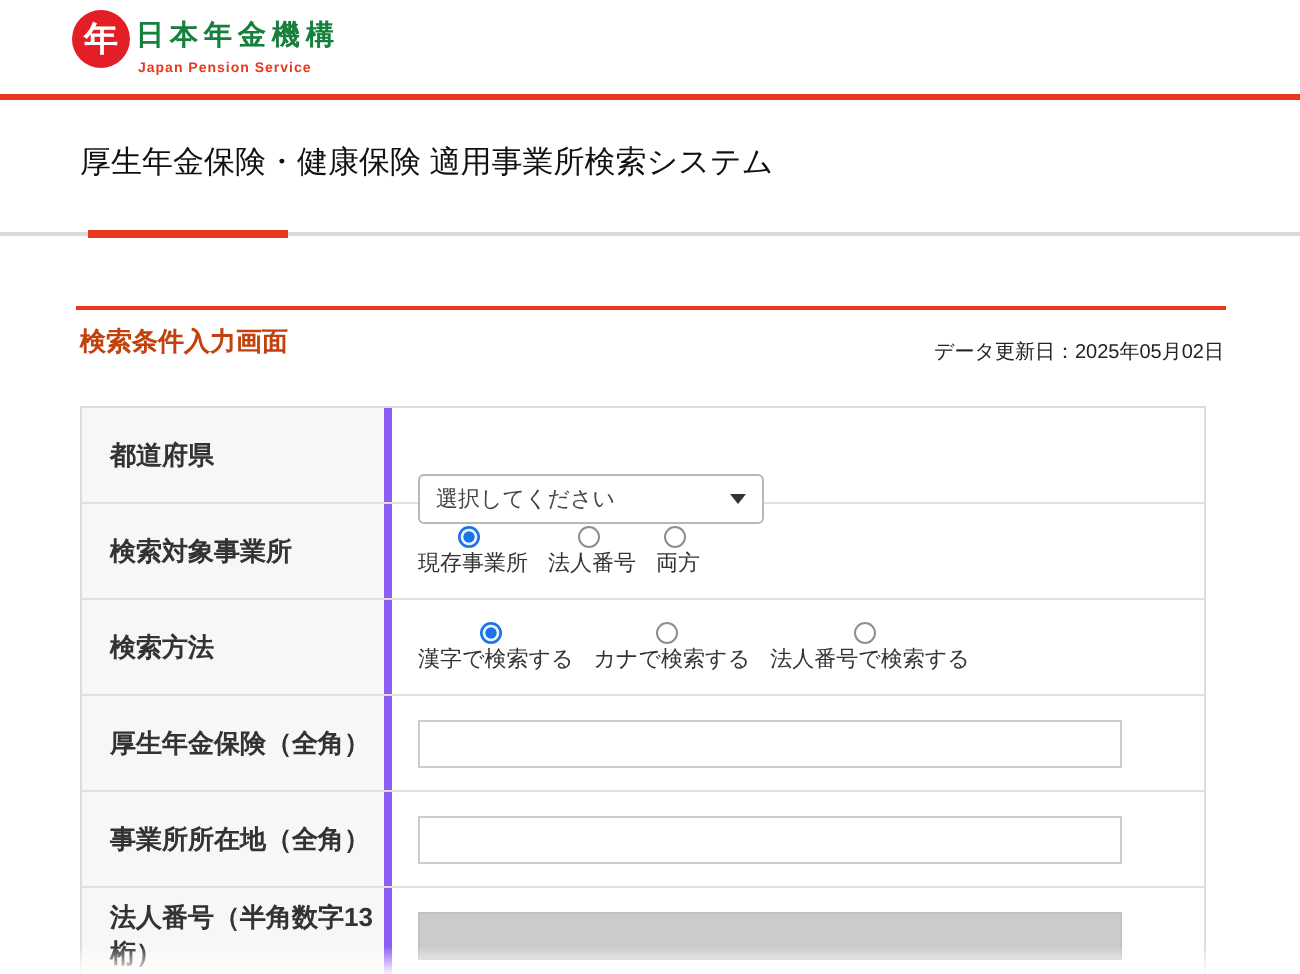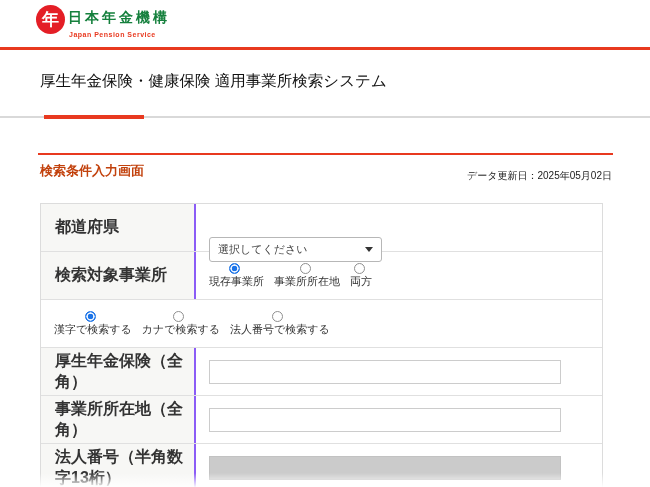--- a/index.html
+++ b/index.html
@@ -25,22 +25,22 @@
   .data-date{position:absolute;right:38px;top:133px;font-size:10px;color:#222;white-space:nowrap;margin-top:36px;}
   .section-rule{position:absolute;left:38px;top:153px;width:575px;height:2px;background:#e8391f;}
   .section-title{position:absolute;left:40px;top:162px;font-size:13px;font-weight:bold;color:#c2410c;
     white-space:nowrap;}
 
   
   .form-table{position:absolute;left:40px;top:203px;width:563px;height:284px;box-sizing:border-box;
     border:1px solid #dcdcdc;border-bottom:none;overflow:hidden;background:#fff;}
   .row{display:flex;height:48px;box-sizing:border-box;border-bottom:1px solid #e0e0e0;}
   .cell-label{width:155px;flex:0 0 155px;box-sizing:border-box;background:#f7f7f5;
-    border-right:2px solid #8b5cf6;display:flex;align-items:center;padding-left:14px;
-    font-size:16px;font-weight:bold;color:#333;}
+    border-right:4px solid #8b5cf6;display:flex;align-items:center;padding-left:14px;
+    font-size:13px;font-weight:bold;color:#333;}
   .cell-value{flex:1;display:flex;align-items:center;padding-left:13px;font-size:11px;color:#333;}
 
   .select-box{width:173px;height:25px;box-sizing:border-box;border:1px solid #b7b7b7;border-radius:3px;
     background:#fff;display:flex;align-items:center;justify-content:space-between;
     padding:0 8px;font-size:11px;color:#444;cursor:default;margin-top:43px;}
   .select-arrow{width:0;height:0;border-left:4px solid transparent;border-right:4px solid transparent;
     border-top:5px solid #333;}
 
   .opt{display:flex;align-items:center;margin-right:10px;white-space:nowrap;flex-direction:column;}
   .radio{width:11px;height:11px;border-radius:50%;box-sizing:border-box;border:1px solid #8f8f8f;
@@ -89,30 +89,31 @@
 
     <div class="row">
       <div class="cell-label">検索対象事業所</div>
       <div class="cell-value">
         <label class="opt">
           <span class="radio on"></span>
           <span>現存事業所</span>
         </label>
         <label class="opt">
           <span class="radio"></span>
-          <span>事業所所在地</span>
+          <span>法人番号</span>
         </label>
         <label class="opt">
           <span class="radio"></span>
           <span>両方</span>
         </label>
       </div>
     </div>
 
     <div class="row">
+      <div class="cell-label">検索方法</div>
       <div class="cell-value">
         <label class="opt">
           <span class="radio on"></span>
           <span>漢字で検索する</span>
         </label>
         <label class="opt">
           <span class="radio"></span>
           <span>カナで検索する</span>
         </label>
         <label class="opt">

